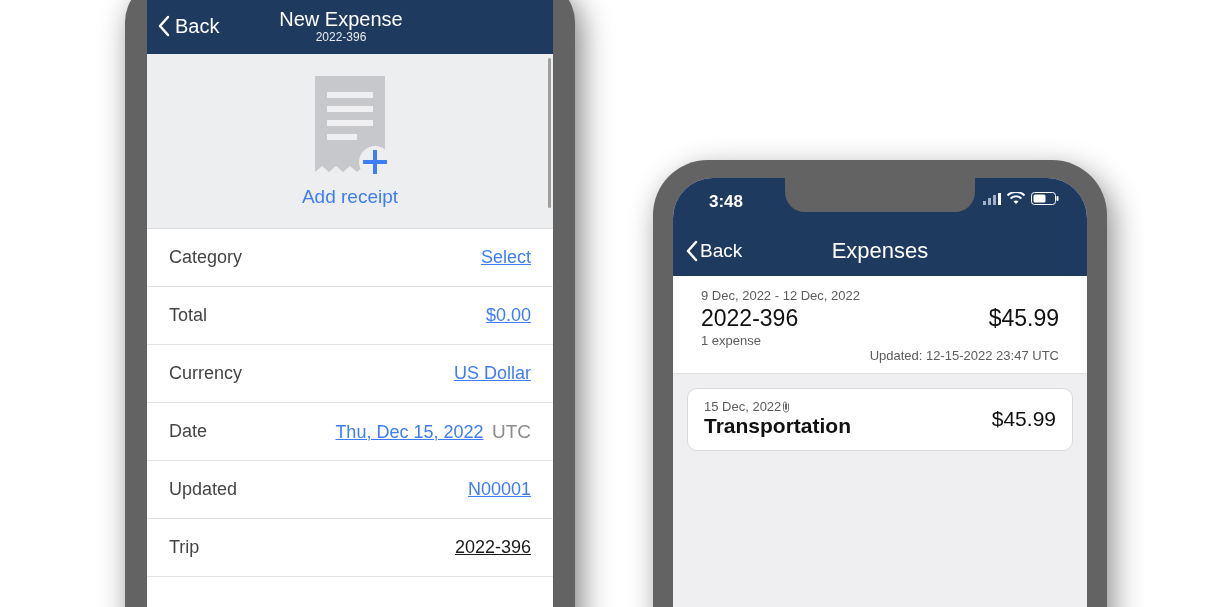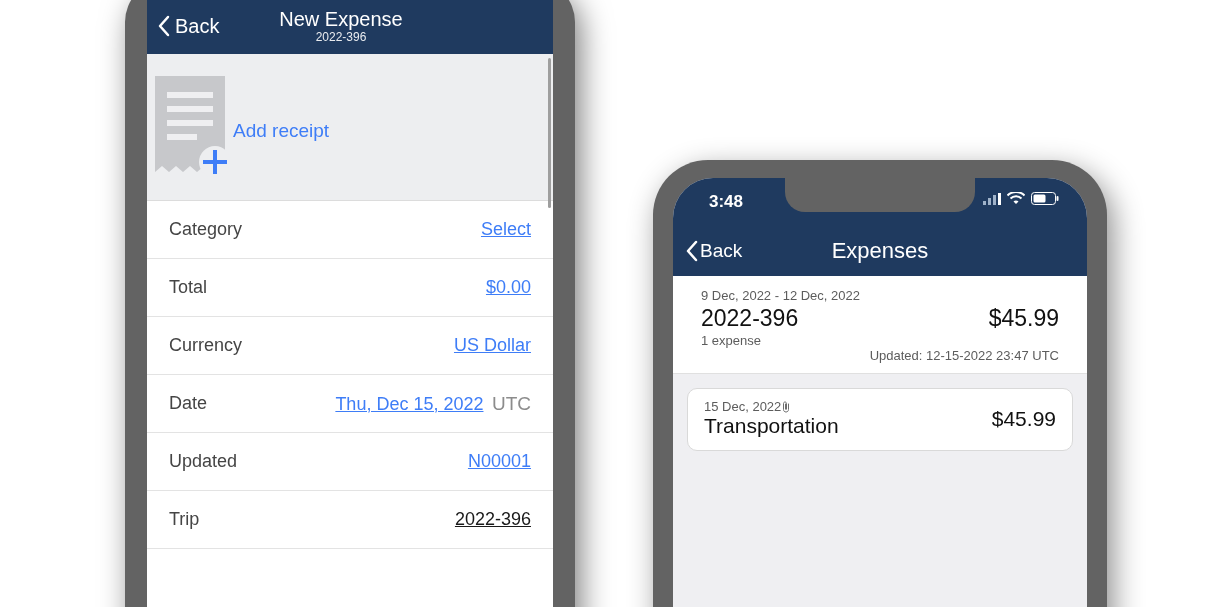--- a/index.html
+++ b/index.html
@@ -61,20 +61,21 @@
   }
   .nav .subtitle {
     font-size: 12px;
     margin-top: -1px;
     opacity: .9;
   }
 
   .add-receipt-area {
     background: #edeef0;
     display: flex;
+    flex-direction: column;
     align-items: center;
     padding: 22px 0 20px 0;
     border-bottom: 1px solid #dcdcdc;
   }
   .add-receipt-area .label {
     color: #3e7df7;
     font-size: 19px;
     margin-top: 6px;
   }
 
@@ -239,20 +240,21 @@
   .card .left .when {
     font-size: 13px;
     color: #5c5c5c;
     display: flex;
     align-items: center;
     gap: 0;
   }
   .card .left .name {
     font-size: 21px;
     color: #111;
+    font-weight: bold;
   }
   .card .right {
     font-size: 21px;
     color: #111;
   }
 
   svg { display: block; }
 </style>
 </head>
 <body>

